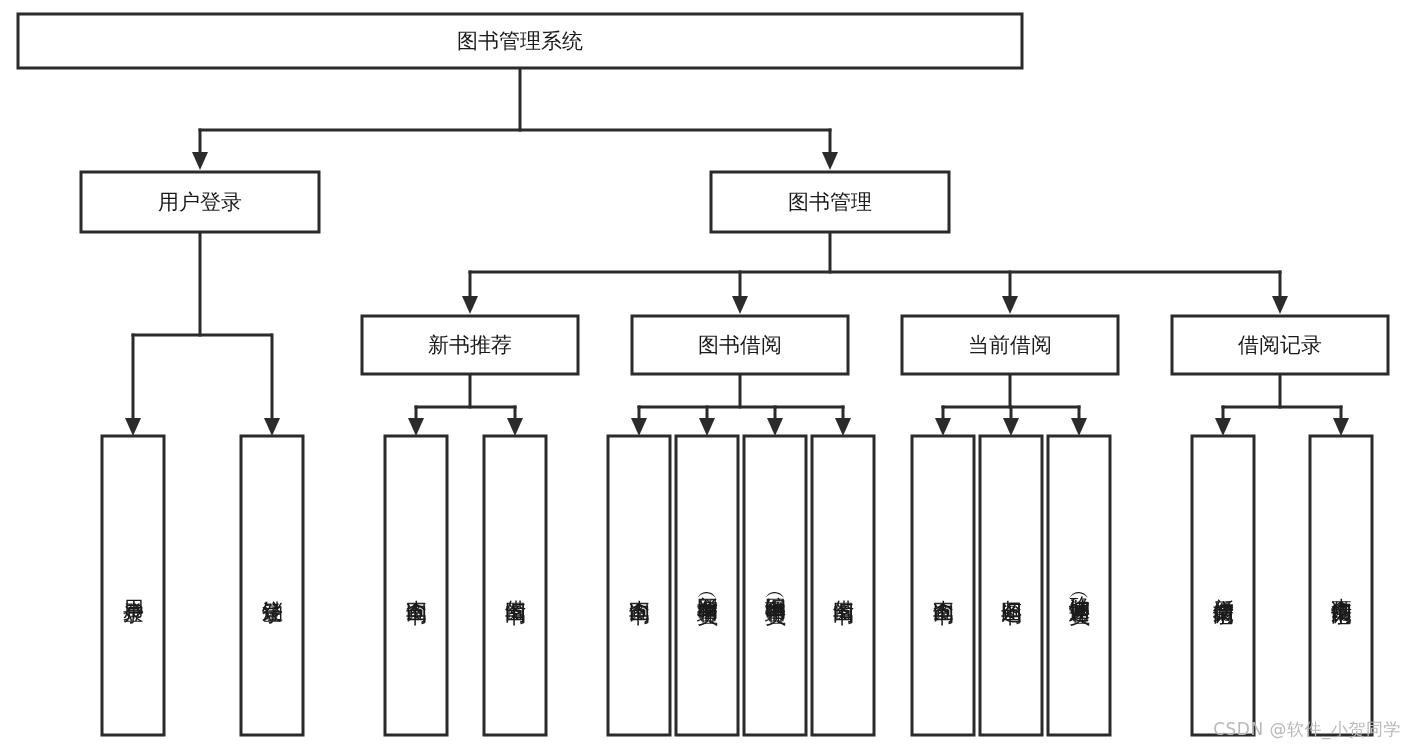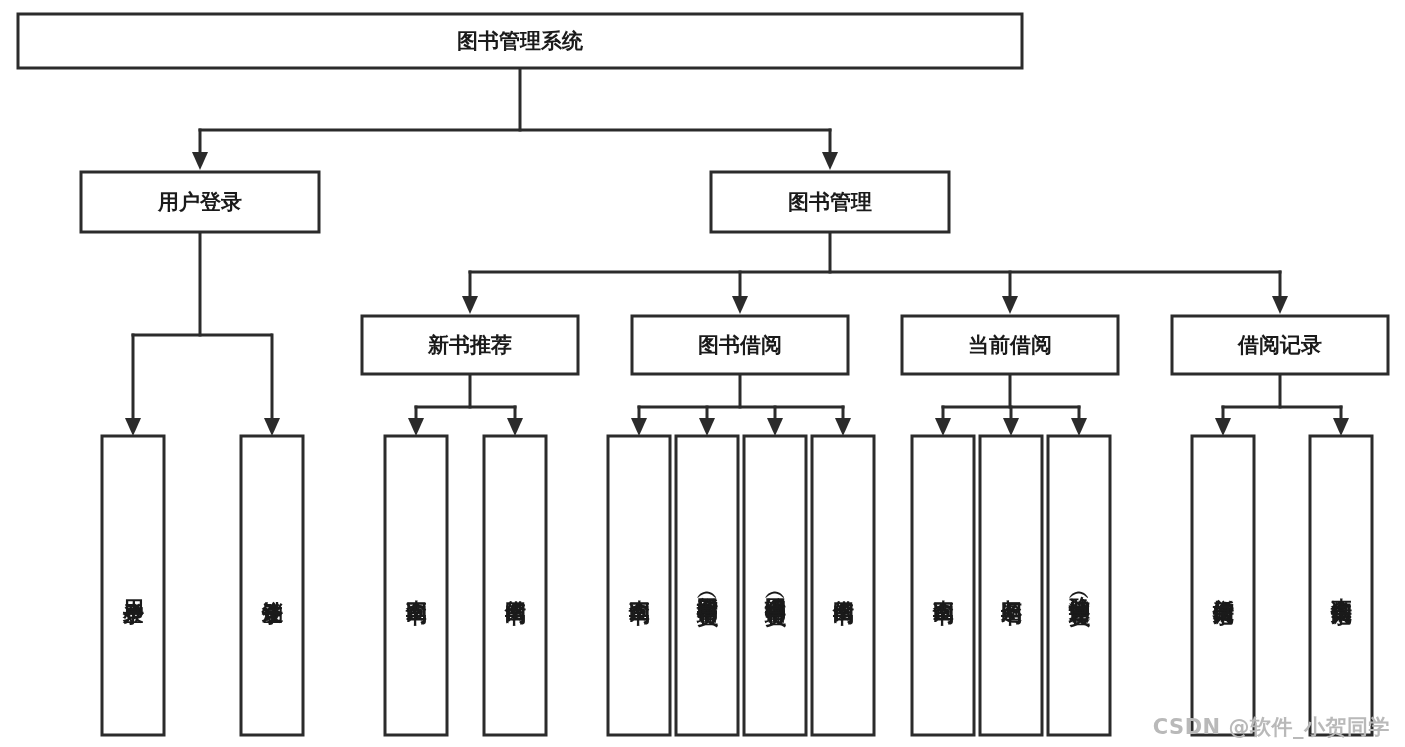--- a/index.html
+++ b/index.html
@@ -11,21 +11,20 @@
     width: 1405px;
     height: 747px;
     font-family: "DejaVu Sans", "Liberation Sans", sans-serif;
     overflow: hidden;
   }
   #diagram-root {
     position: relative;
     width: 1405px;
     height: 747px;
     background: #ffffff;
-    font-weight: bold;
   }
   svg#flow-svg {
     position: absolute;
     left: 0;
     top: 0;
     width: 1405px;
     height: 747px;
     display: block;
   }
   .node-box {
@@ -61,24 +60,24 @@
     letter-spacing: 1.5px;
     display: flex;
     align-items: center;
     justify-content: center;
     text-align: center;
     pointer-events: none;
     white-space: nowrap;
   }
   #watermark {
     position: absolute;
-    right: 15px;
+    right: 4px;
     bottom: 6px;
     font-family: "DejaVu Sans", "Liberation Sans", sans-serif;
-    font-size: 21px;
+    font-size: 17px;
     color: #b9b9b9;
     letter-spacing: 0.5px;
     white-space: nowrap;
   }
 </style>
 </head>
 <body>
 
 <div id="diagram-root">
 

